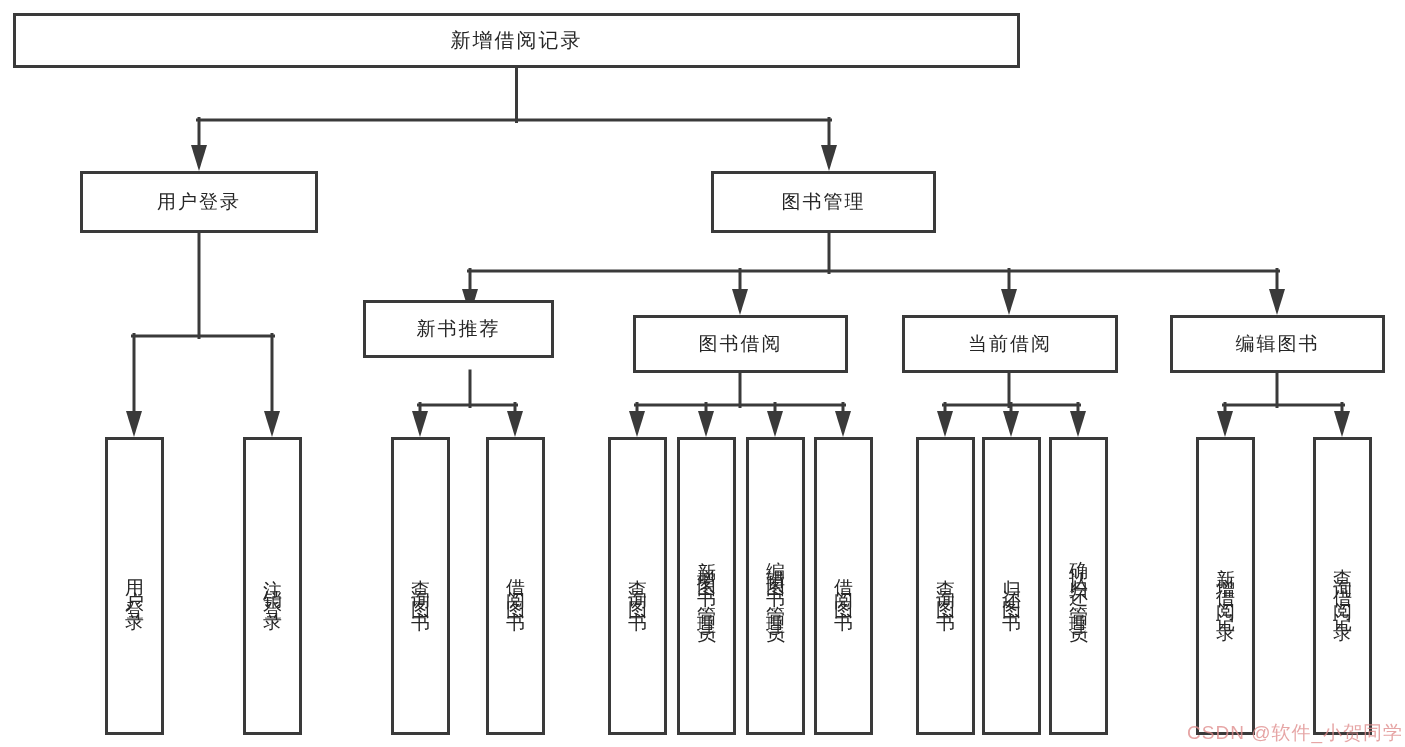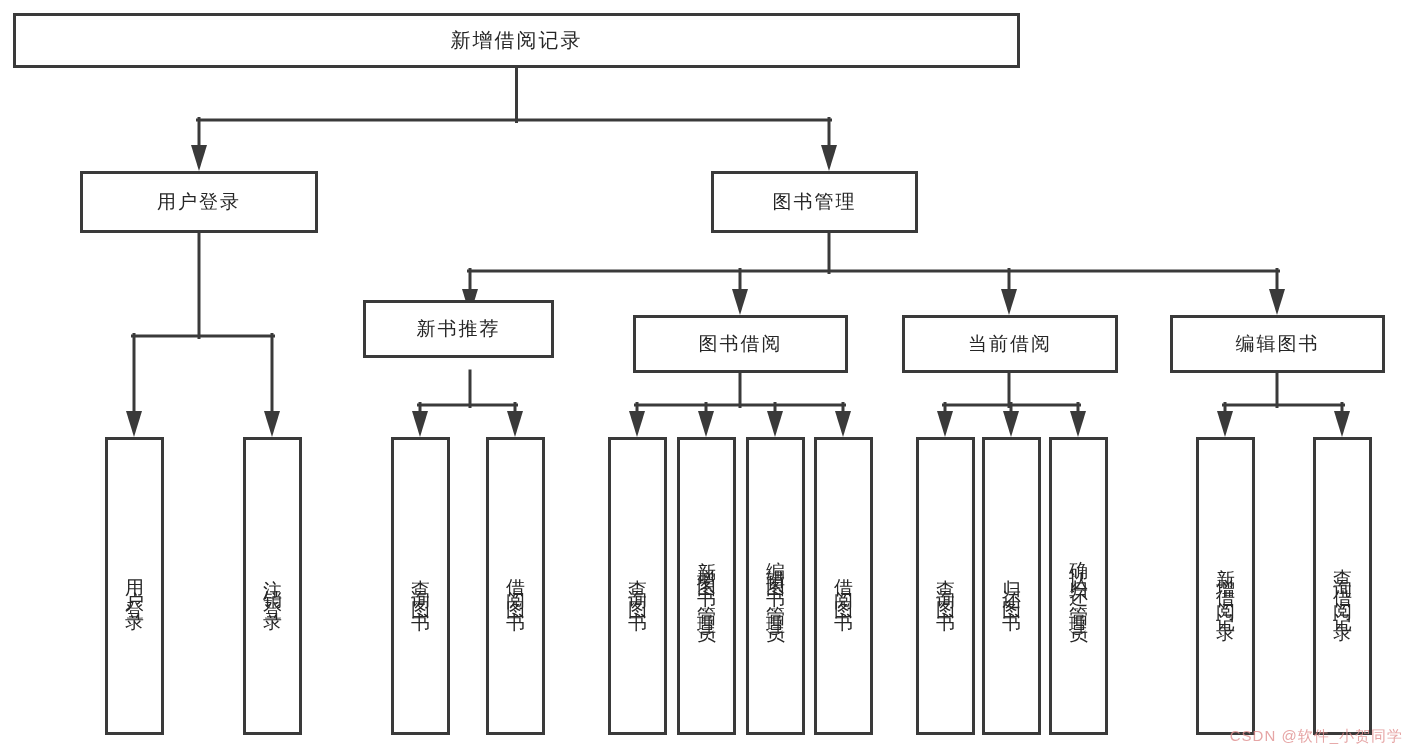--- a/index.html
+++ b/index.html
@@ -40,21 +40,21 @@
     width:59px;height:298px;top:437px;
     writing-mode:vertical-rl;
     text-orientation:mixed;
     font-size:19px;
     letter-spacing:11px;
   }
   .leaf.tight{letter-spacing:9px;}
   .watermark{
     position:absolute;
     right:2px;bottom:1px;
-    font-size:15px;
+    font-size:19px;
     letter-spacing:1px;
     color:var(--watermark);
     opacity:.8;
     z-index:10;
     white-space:nowrap;
   }
 </style>
 </head>
 <body>
 
@@ -118,21 +118,21 @@
     <line class="cl" x1="1223.5" y1="405" x2="1343.5" y2="405"></line>
     <line class="cl" x1="1225" y1="403.5" x2="1225" y2="416"></line>
     <line class="cl" x1="1342" y1="403.5" x2="1342" y2="416"></line>
     <polygon class="af" points="1217,411 1233,411 1225,437"></polygon>
     <polygon class="af" points="1334,411 1350,411 1342,437"></polygon>
   </svg>
 
   <div class="node root" style="left:13px;top:13px;width:1007px;">新增借阅记录</div>
 
   <div class="node hbox" style="left:80px;top:171px;width:238px;">用户登录</div>
-  <div class="node hbox" style="left:711px;top:171px;width:207px;">图书管理</div>
+  <div class="node hbox" style="left:711px;top:171px;width:225px;">图书管理</div>
 
   <div class="node l3" style="left:363px;top:300px;width:191px;">新书推荐</div>
   <div class="node l3" style="left:902px;top:315px;width:216px;">当前借阅</div>
   <div class="node l3" style="left:633px;top:315px;width:215px;">图书借阅</div>
   <div class="node l3" style="left:1170px;top:315px;width:215px;">编辑图书</div>
 
   <div class="node leaf" style="left:105px;">用户登录</div>
   <div class="node leaf" style="left:243px;">注销登录</div>
 
   <div class="node leaf" style="left:391px;">查询图书</div>

